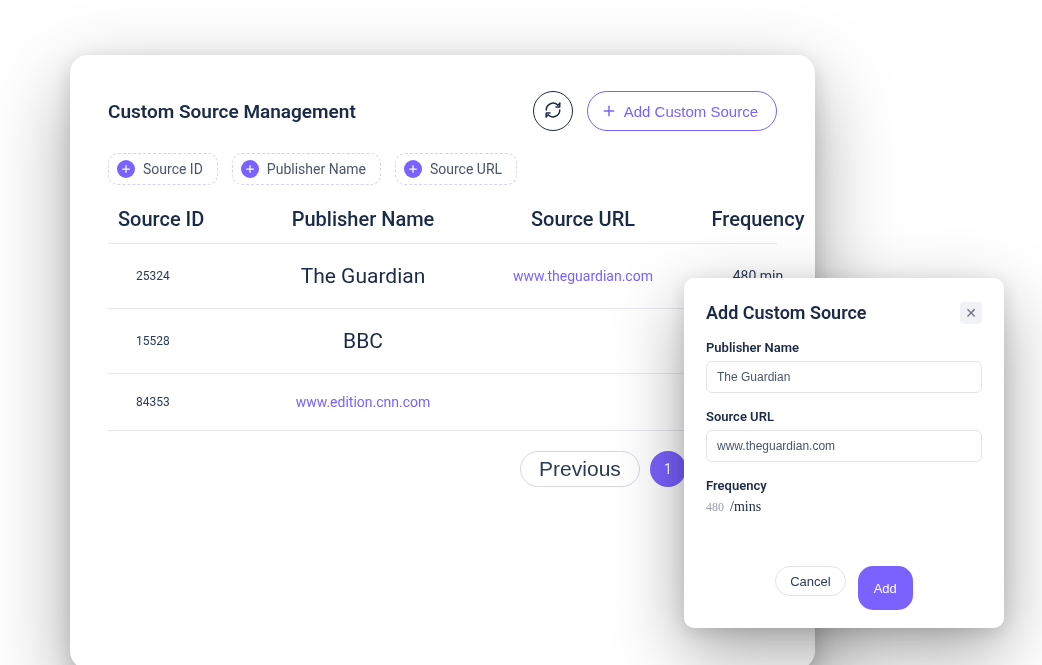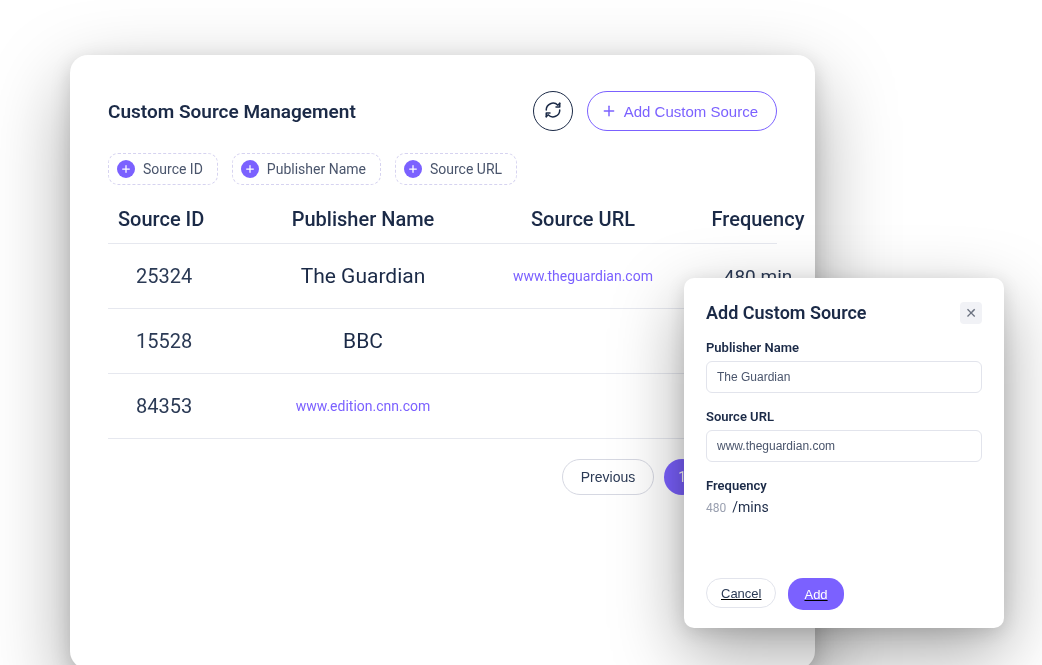--- a/index.html
+++ b/index.html
@@ -105,53 +105,53 @@
   .th {
     font-size: 20px;
     font-weight: 500;
     color: #1b2a47;
   }
   .trow {
     padding: 20px 10px;
     border-bottom: 1px solid #e6e8ef;
   }
   .td-id {
-    font-size: 20px;
+    font-size: 12px;
     color: #2b3a55;
     padding-left: 18px;
   }
   .td-name {
     font-size: 21px;
     color: #1b2a47;
     text-align: center;
   }
   .td-url {
     font-size: 14px;
     color: #7b61ff;
     text-align: center;
   }
   .td-freq {
-    font-size: 19px;
+    font-size: 14px;
     color: #2b3a55;
     text-align: center;
   }
   .pager {
     margin-top: 20px;
     display: flex;
     justify-content: flex-end;
     gap: 10px;
     align-items: center;
   }
   .pager-btn {
     height: 36px;
     padding: 0 18px;
     border: 1px solid #d6d8e2;
     border-radius: 18px;
     background: #fff;
-    font-size: 14px;
+    font-size: 21px;
     color: #2b3a55;
     cursor: pointer;
   }
   .pager-page {
     width: 36px;
     height: 36px;
     border-radius: 50%;
     background: #7b61ff;
     color: #fff;
     display: flex;
@@ -213,51 +213,51 @@
     height: 32px;
     border: 1px solid #e2e4ec;
     border-radius: 6px;
     padding: 0 10px;
     font-size: 12px;
     color: #4a556c;
     background: #fff;
   }
   .freq-row {
     display: flex;
-    align-items: flex-end;
+    align-items: center;
     gap: 6px;
     margin-top: 4px;
+    font-family: Liberation Serif, serif;
   }
   .freq-val {
     font-size: 12px;
     color: #9aa0b0;
   }
   .freq-unit {
     font-size: 14px;
     color: #1b2a47;
   }
   .modal-footer {
     margin-top: auto;
     display: flex;
-    justify-content: flex-start;
+    justify-content: center;
     gap: 12px;
-    text-decoration: underline;
   }
   .btn-cancel {
     height: 30px;
     padding: 0 14px;
     border: 1px solid #e2e4ec;
     border-radius: 15px;
     background: #fff;
     font-size: 13px;
     color: #2b3a55;
     cursor: pointer;
   }
   .btn-add {
-    height: 32px;
+    height: 44px;
     padding: 0 16px;
     border: none;
     border-radius: 15px;
     background: #7b61ff;
     color: #fff;
     font-size: 13px;
     cursor: pointer;
   }
 </style>
 </head>

